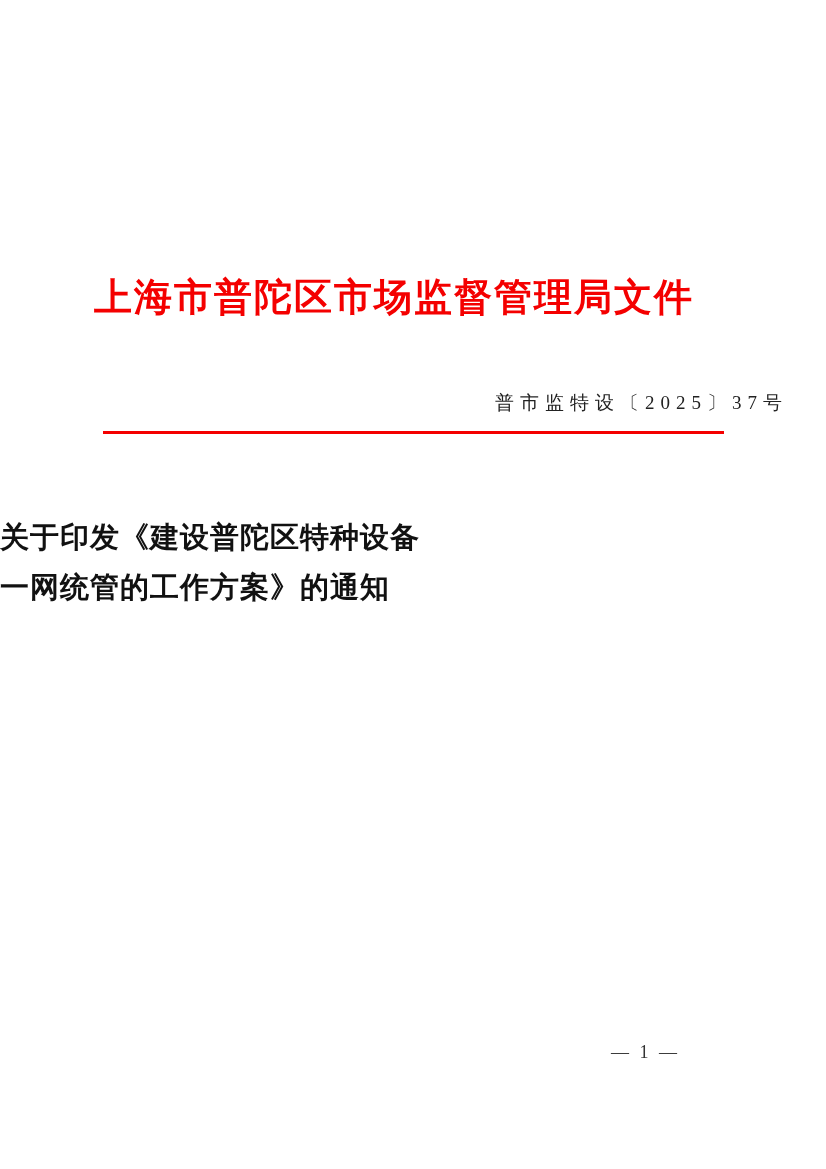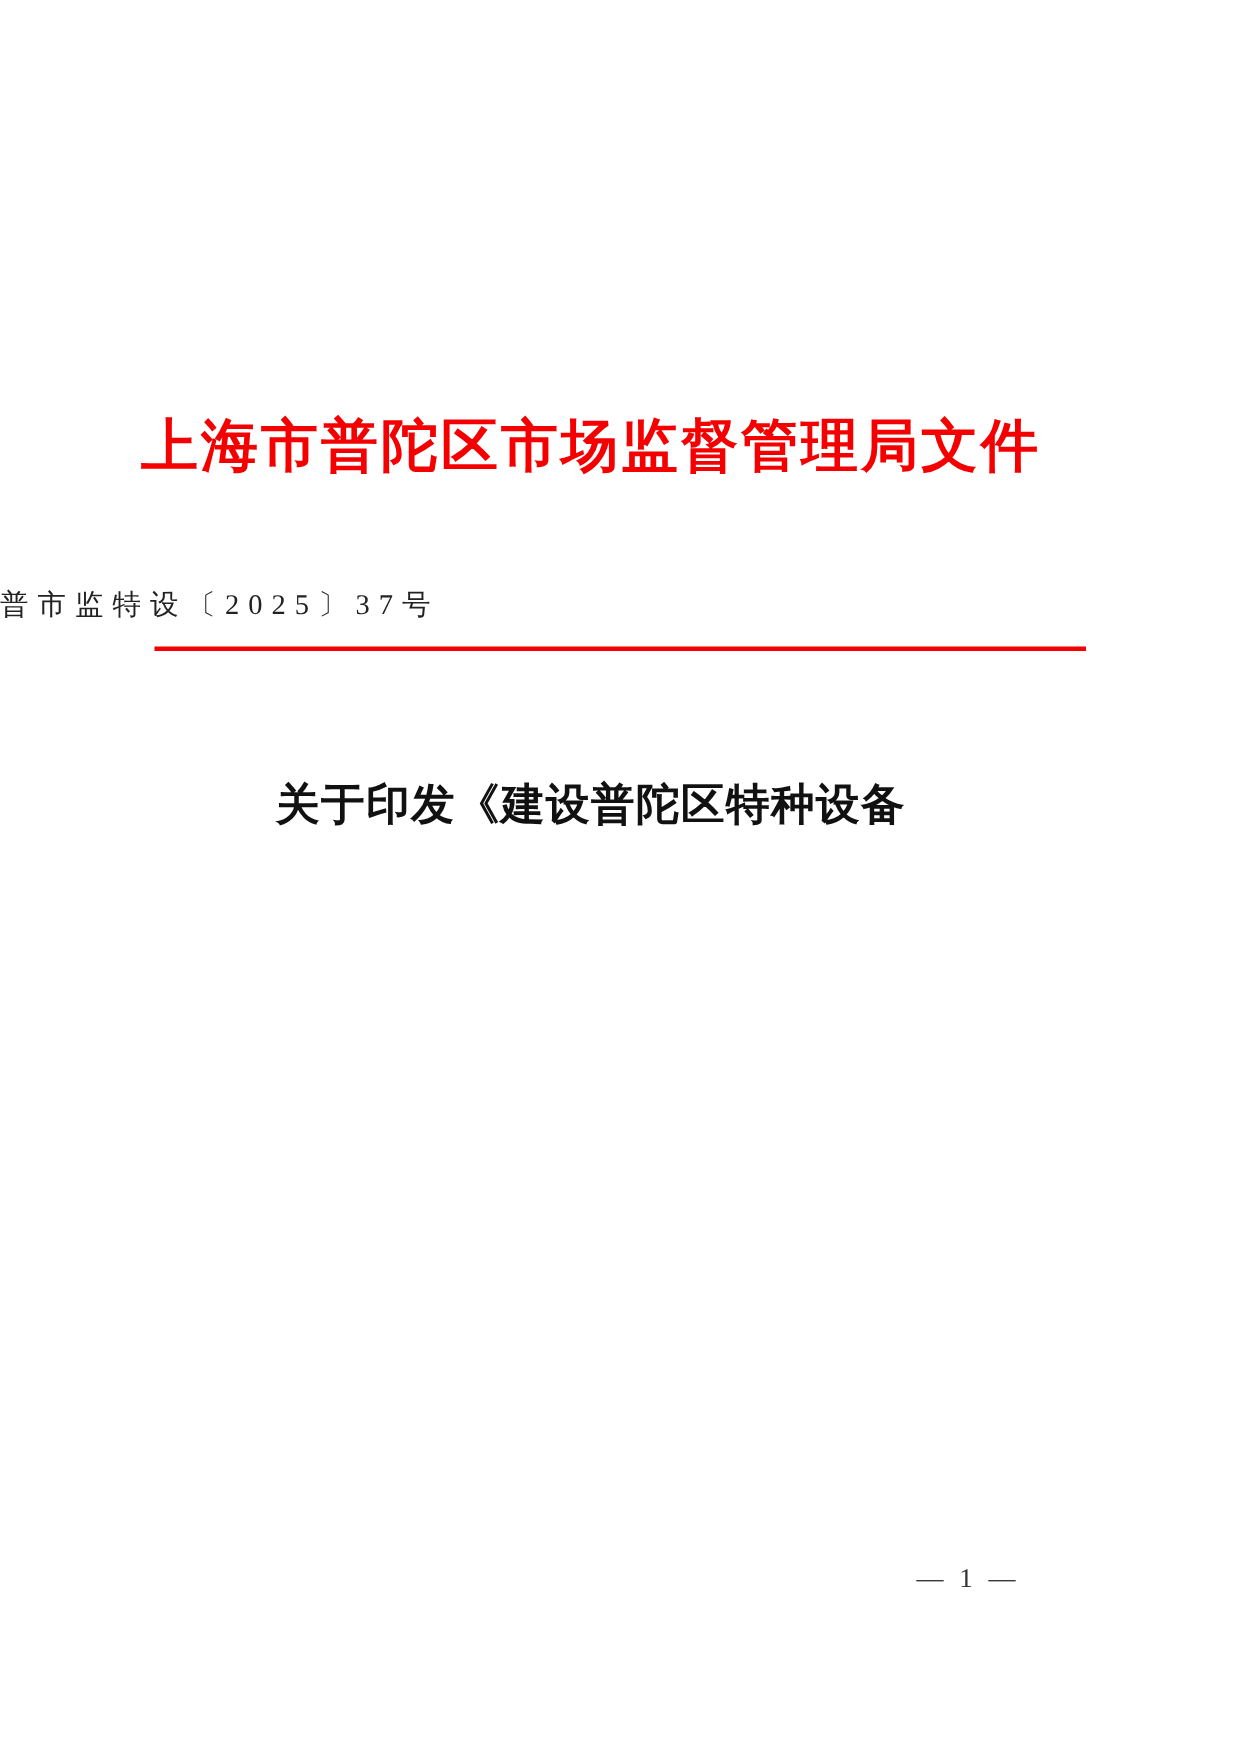--- a/index.html
+++ b/index.html
@@ -26,40 +26,39 @@
     font-weight: bold;
     letter-spacing: 2px;
     color: #f40000;
     white-space: nowrap;
   }
   .doc-number {
     position: absolute;
     top: 390px;
     left: 0;
     width: 100%;
-    text-align: left;
+    text-align: right;
     font-size: 19px;
     letter-spacing: 6px;
     color: #222222;
     white-space: nowrap;
   }
   .red-rule {
     position: absolute;
     top: 431px;
     left: 103px;
     width: 621px;
     height: 3px;
     background: #f40000;
   }
   .notice-title {
     position: absolute;
     top: 512px;
     left: 0;
     width: 100%;
-    text-align: center;
     font-size: 29px;
     font-weight: bold;
     line-height: 50px;
     color: #111111;
     letter-spacing: 1px;
     font-family: Liberation Serif, serif;
   }
   .body-block {
     position: absolute;
     top: 632px;
@@ -104,19 +103,20 @@
 <div class="page">
 
   <div class="header-title">上海市普陀区市场监督管理局文件</div>
 
   <div class="doc-number">普市监特设〔2025〕37号</div>
 
   <div class="red-rule"></div>
 
   <div class="notice-title">
     <div>关于印发《建设普陀区特种设备</div>
+    <div>一网统管的工作方案》的通知</div>
   </div>
 
 
 
   <div class="page-footer">— 1 —</div>
 
 </div>
 
 </body></html>

